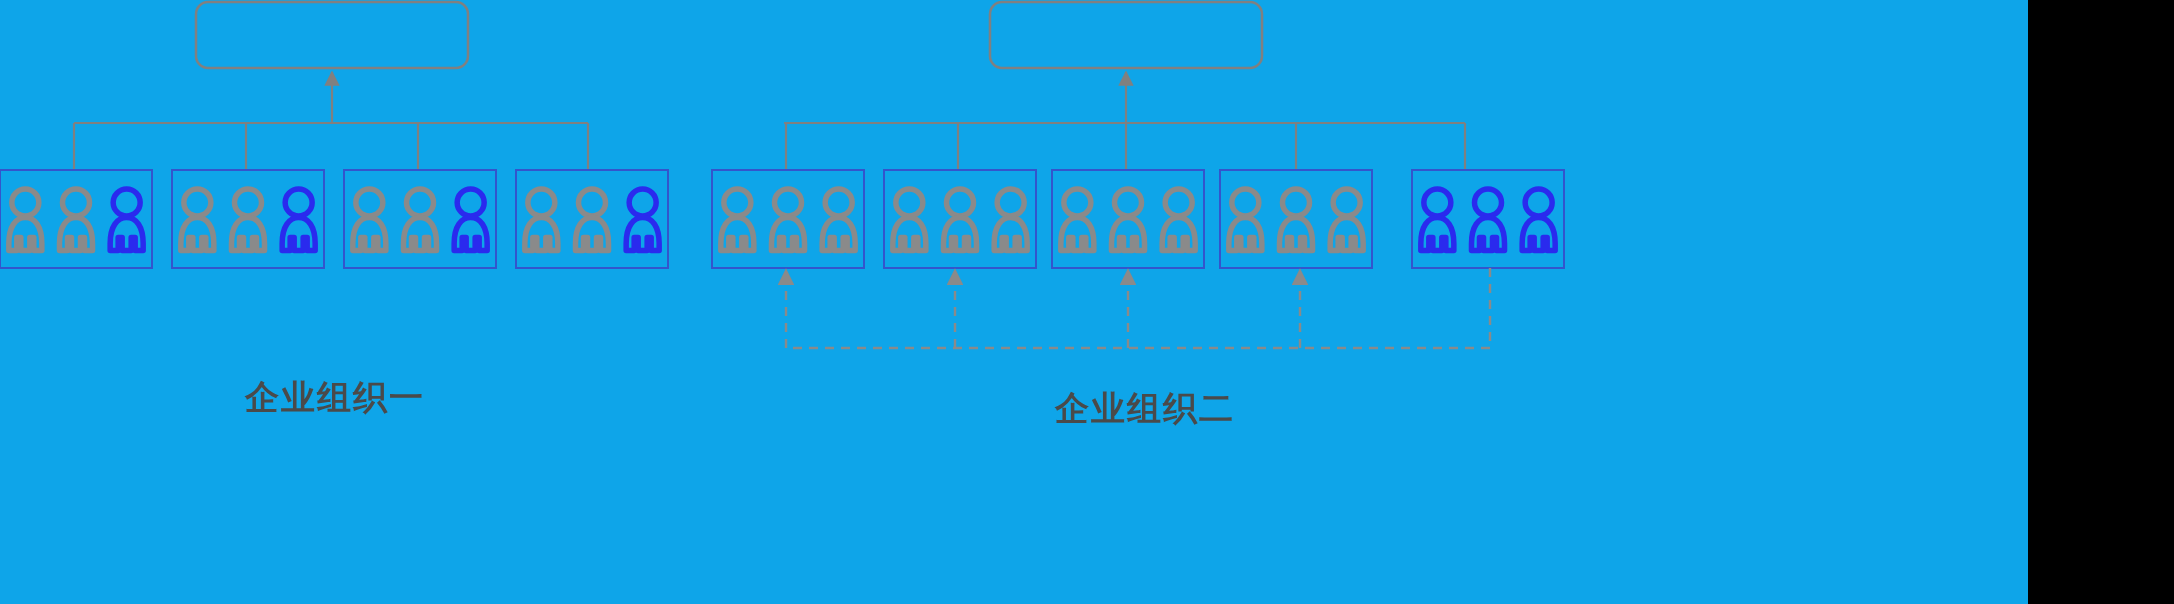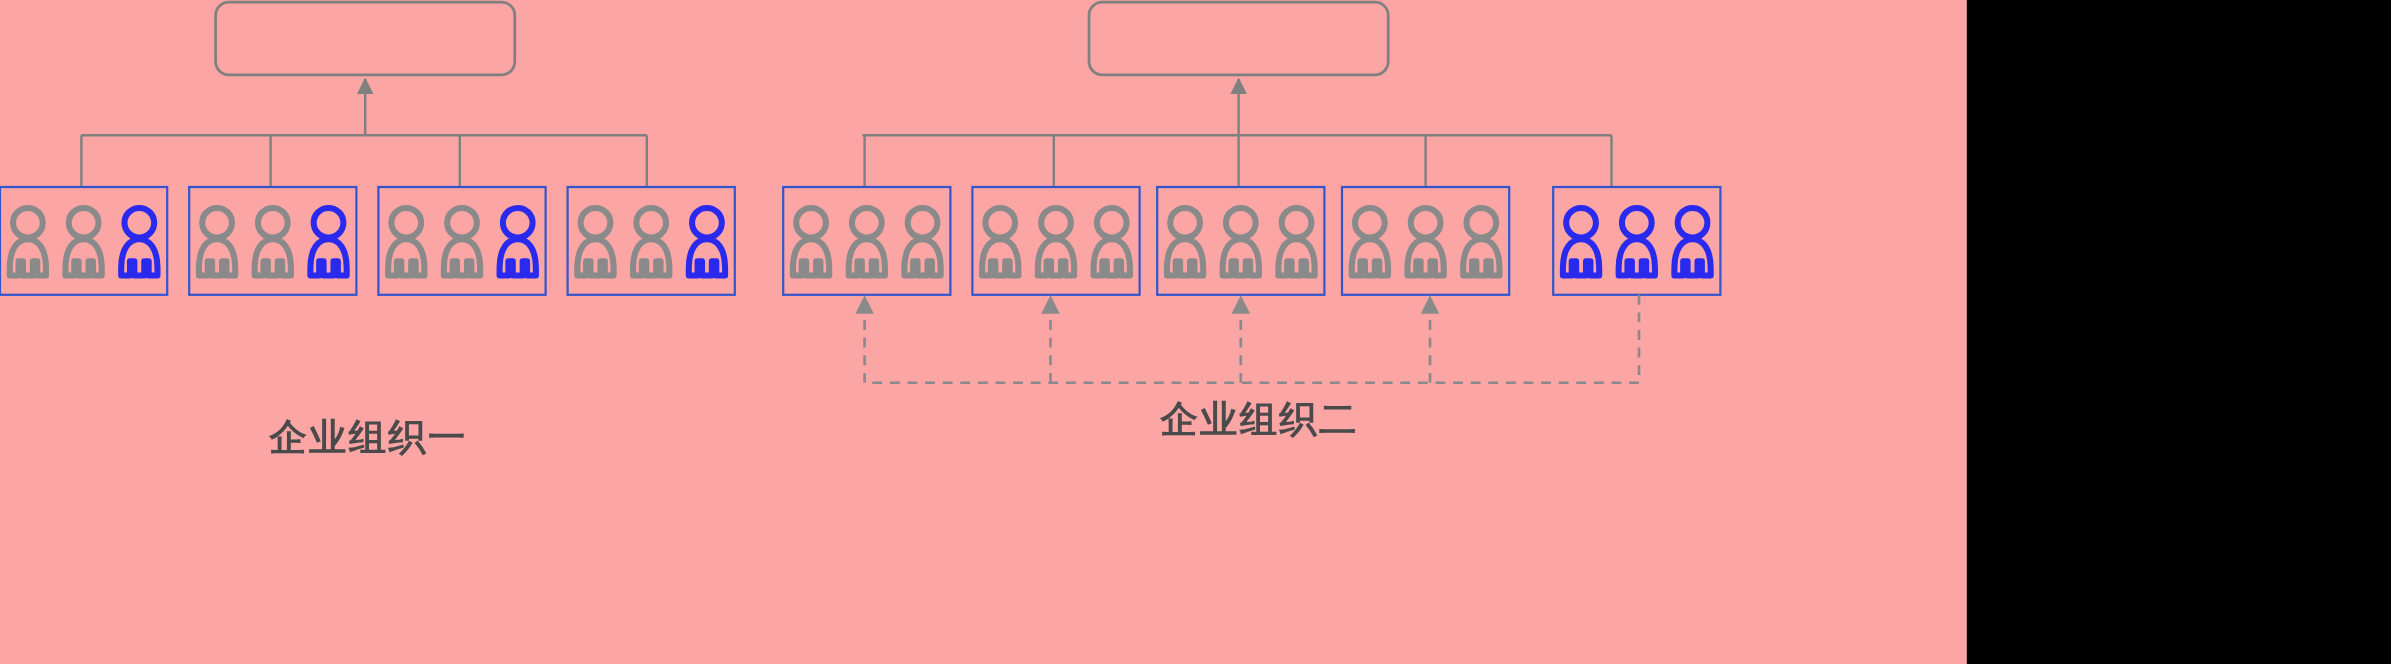--- a/index.html
+++ b/index.html
@@ -1,21 +1,21 @@
 <!DOCTYPE html>
 <html><head>
 <meta charset="utf-8">
 <title>Enterprise Organization Diagram</title>
 <style>
   html,body{margin:0;padding:0;background:#000;}
   body{
     font-family:"Liberation Sans","DejaVu Sans",sans-serif;
     width:2174px;height:604px;overflow:hidden;position:relative;
   }
-  #stage{position:relative;width:1788px;height:604px;background:#fca5a5;}
+  #stage{position:relative;width:2028px;height:604px;background:#0ea5e9;}
   svg.layer{position:absolute;left:0;top:0;width:2174px;height:604px;overflow:visible;}
   .grp-label{
     position:absolute;color:#4a4a4a;font-size:34px;font-weight:700;
     letter-spacing:2px;white-space:nowrap;
   }
 </style>
 </head>
 <body>
 
 <div id="stage">
@@ -104,14 +104,14 @@
           <path d="M 1490 268 L 1490 348 L 786 348" fill="none" stroke="#8a8a8a" stroke-width="2.4" stroke-dasharray="9 7"></path>
           <line x1="786" y1="348" x2="786" y2="270" stroke="#8a8a8a" stroke-width="2.4" stroke-dasharray="9 7" marker-end="url(#arrowDashed)"></line>
           <line x1="955" y1="348" x2="955" y2="270" stroke="#8a8a8a" stroke-width="2.4" stroke-dasharray="9 7" marker-end="url(#arrowDashed)"></line>
           <line x1="1128" y1="348" x2="1128" y2="270" stroke="#8a8a8a" stroke-width="2.4" stroke-dasharray="9 7" marker-end="url(#arrowDashed)"></line>
           <line x1="1300" y1="348" x2="1300" y2="270" stroke="#8a8a8a" stroke-width="2.4" stroke-dasharray="9 7" marker-end="url(#arrowDashed)"></line>
         </g>
       </g>
   </svg>
 
   <div class="grp-label" style="left:245px;top:375px;">企业组织一</div>
-  <div class="grp-label" style="left:1055px;top:359px;font-family:Liberation Mono, monospace;">企业组织二</div>
+  <div class="grp-label" style="left:1055px;top:386px;font-family:Liberation Mono, monospace;">企业组织二</div>
 </div>
 
 </body></html>

